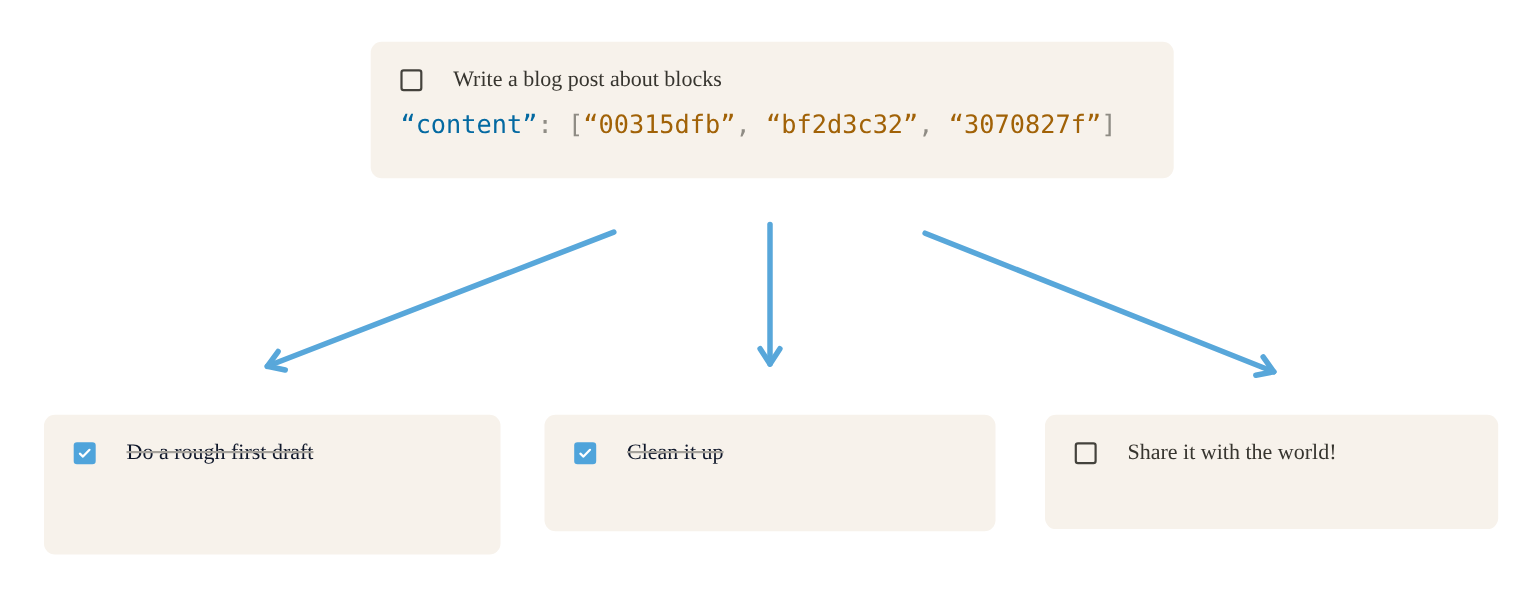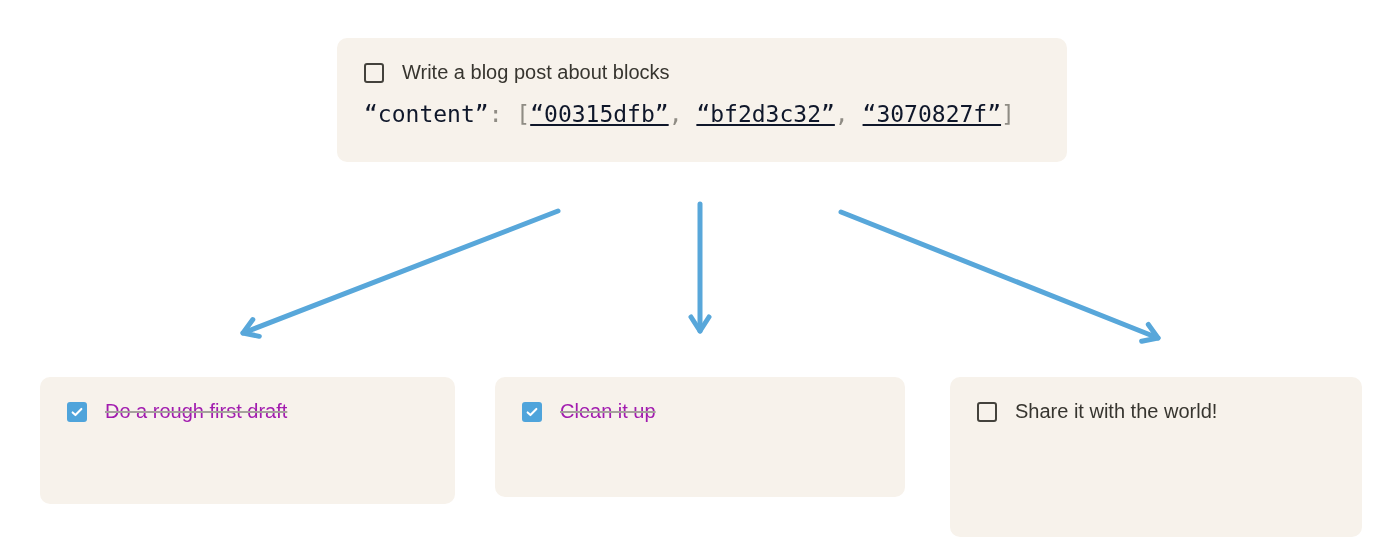--- a/index.html
+++ b/index.html
@@ -19,50 +19,50 @@
   }
   .card {
     position: absolute;
     background: #f7f2eb;
     border-radius: 10px;
     box-sizing: border-box;
     padding: 21px 27px;
   }
   .card.parent { left: 337px; top: 38px;  width: 730px; height: 124px; }
   .card.child1 { left: 40px;  top: 377px; width: 415px; height: 127px; }
-  .card.child2 { left: 495px; top: 377px; width: 410px; height: 120px; }
-  .card.child3 { left: 950px; top: 377px; width: 412px; height: 160px; }
+  .card.child2 { left: 495px; top: 377px; width: 410px; height: 106px; }
+  .card.child3 { left: 950px; top: 377px; width: 412px; height: 104px; }
 
-  .todo-row { display: flex; align-items: center; gap: 18px; height: 27px; }
+  .todo-row { display: flex; align-items: center; gap: 28px; height: 27px; font-family: Liberation Serif, serif; }
   .checkbox {
     width: 20px; height: 20px;
     box-sizing: border-box;
     border-radius: 3px;
     flex: 0 0 auto;
     display: flex; align-items: center; justify-content: center;
     cursor: pointer;
   }
   .checkbox.unchecked { border: 2.5px solid #44423c; background: transparent; }
   .checkbox.checked   { background: #4fa4db; }
   .todo-label { font-size: 20px; color: #37352f; white-space: nowrap; }
   .todo-label.done {
-    color: #a21caf;
+    color: #0f172a;
     text-decoration: line-through;
     text-decoration-thickness: 1.5px;
     text-decoration-color: #a5a29c;
   }
   .code-row {
     margin-top: 15px;
     font-family: "DejaVu Sans Mono", "Liberation Mono", monospace;
     font-size: 23px;
     line-height: 27px;
     white-space: pre;
   }
-  .code-row .k { color: #0f172a; }
-  .code-row .v { color: #0f172a; text-decoration: underline; }
+  .code-row .k { color: #0369a1; }
+  .code-row .v { color: #a16207; }
   .code-row .p { color: #8f8c84; }
 </style>
 </head>
 <body>
 
 <div class="canvas">
 
   <svg class="arrows" viewBox="0 0 1400 544">
     <defs>
       <marker id="arrowhead" markerUnits="userSpaceOnUse" markerWidth="30" markerHeight="30" refX="19" refY="13" orient="auto">

